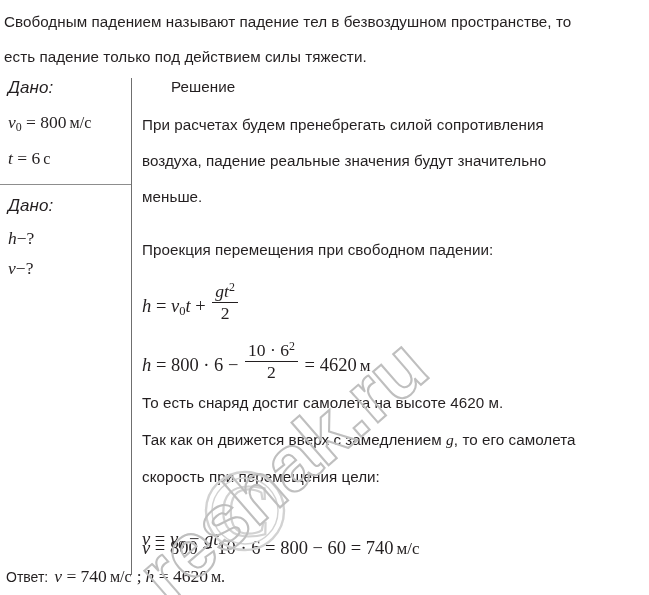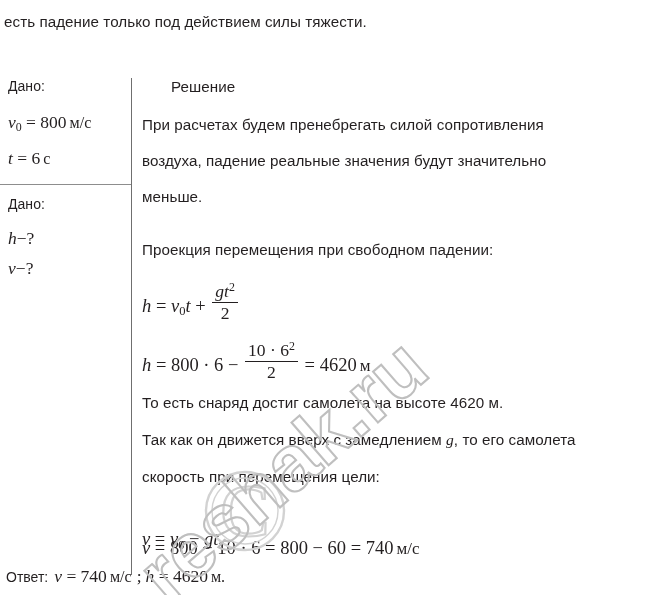--- a/index.html
+++ b/index.html
@@ -65,22 +65,23 @@
     left: 0;
     top: 0;
     width: 131px;
   }
   .given-row {
     position: absolute;
     left: 8px;
     white-space: nowrap;
   }
   .lbl {
-    font-size: 14px;
+    font-size: 17px;
     letter-spacing: 0.05px;
+    font-style: italic;
   }
   .math {
     font-family: "Liberation Serif", "DejaVu Serif", serif;
     font-size: 17.5px;
     white-space: nowrap;
   }
   .math i, .mi {
     font-style: italic;
     font-family: "Liberation Serif", "DejaVu Serif", serif;
   }
@@ -169,20 +170,21 @@
     top: 0;
     width: 649px;
     height: 595px;
     pointer-events: none;
   }
 </style>
 </head>
 <body>
 
 <div class="intro">
+  <div class="intro-line">Свободным падением называют падение тел в безвоздушном пространстве, то</div>
   <div class="intro-line">есть падение только под действием силы тяжести.</div>
 </div>
 
 <div class="body-area">
 
   <div class="v-rule"></div>
   <div class="h-rule"></div>
 
   <div class="given">
 

